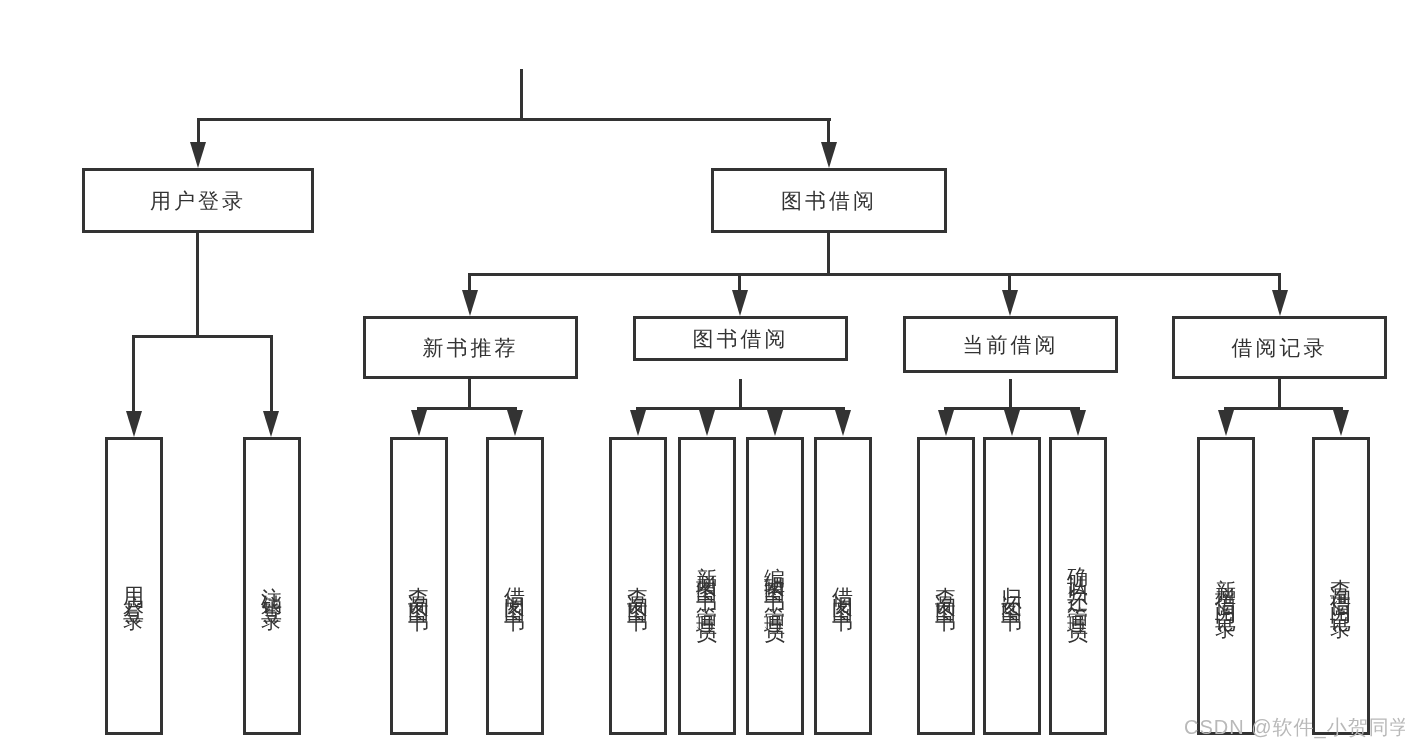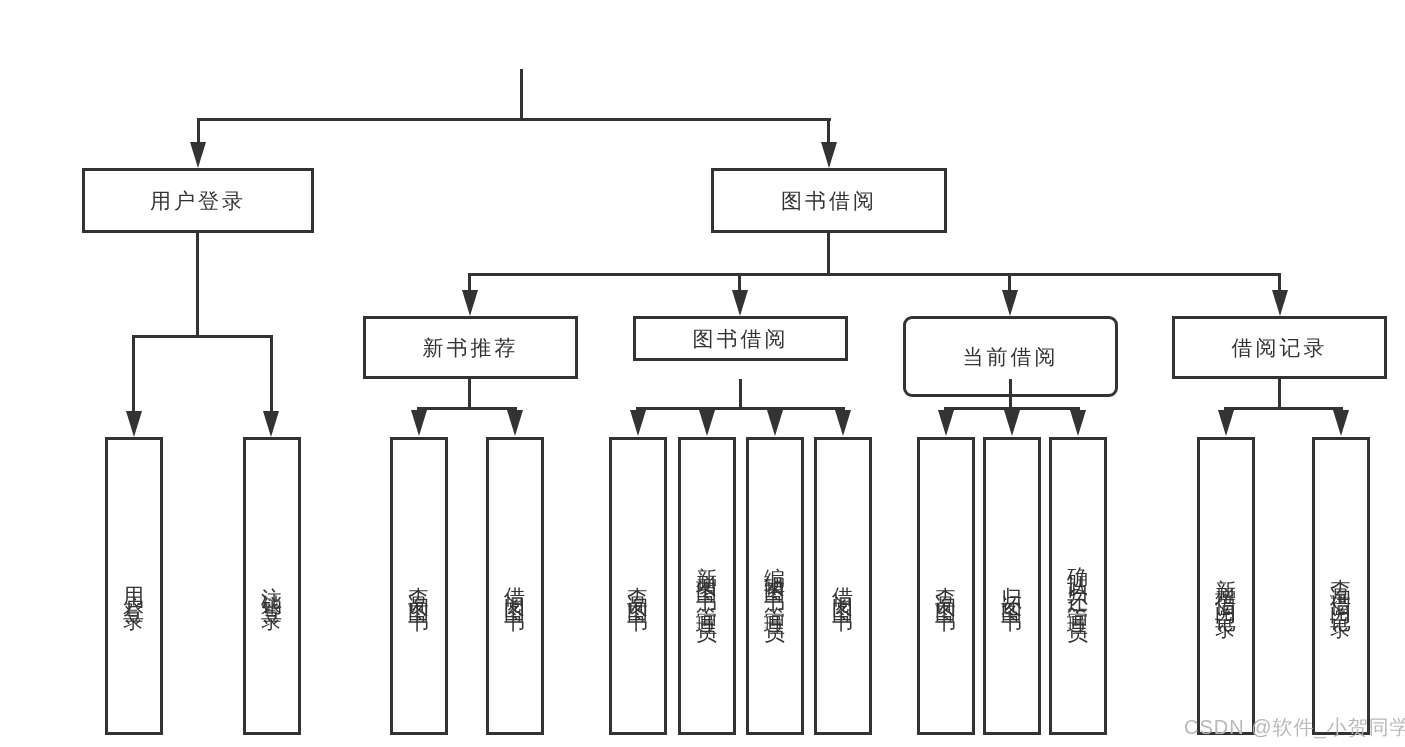--- a/index.html
+++ b/index.html
@@ -71,21 +71,21 @@
   <div class="arrow" style="left:732px;  top:290px;"></div>
   <div class="arrow" style="left:1002px; top:290px;"></div>
   <div class="arrow" style="left:1272px; top:290px;"></div>
 
   <div class="node" style="left:363px;  top:316px; width:215px; height:63px;">
     <span class="hlabel">新书推荐</span>
   </div>
   <div class="node" style="left:633px;  top:316px; width:215px; height:45px;">
     <span class="hlabel">图书借阅</span>
   </div>
-  <div class="node" style="left:903px;  top:316px; width:215px; height:81px;border-radius:9px;">
+  <div class="node" style="left:903px;  top:316px; width:215px; height:57px;">
     <span class="hlabel">当前借阅</span>
   </div>
   <div class="node" style="left:1172px; top:316px; width:215px; height:63px;">
     <span class="hlabel">借阅记录</span>
   </div>
 
   <div class="vline" style="left:468px; top:379px; height:31px;"></div>
   <div class="hline" style="left:417px; top:407px; width:100px;"></div>
   <div class="arrow" style="left:411px; top:410px;"></div>
   <div class="arrow" style="left:507px; top:410px;"></div>

